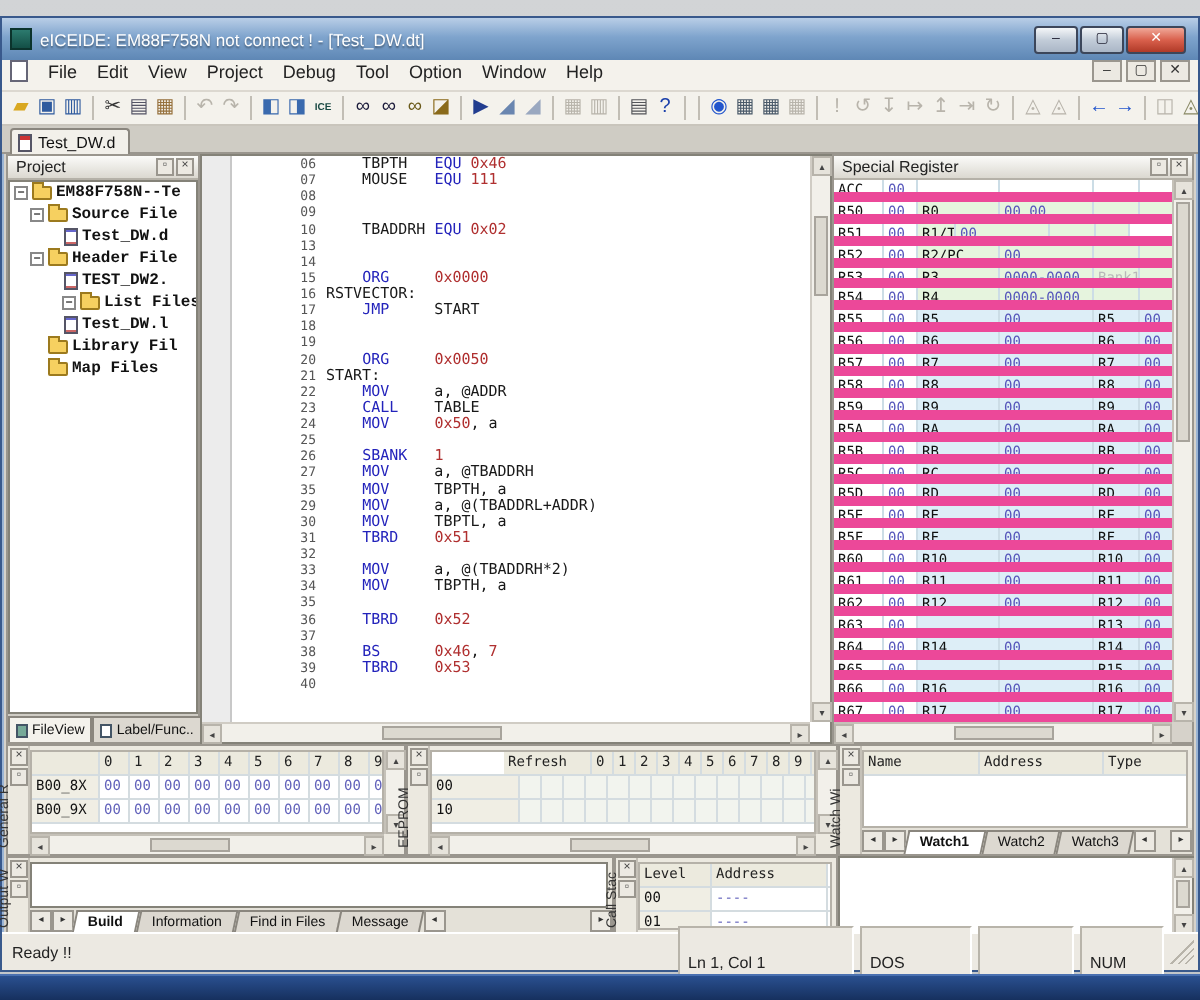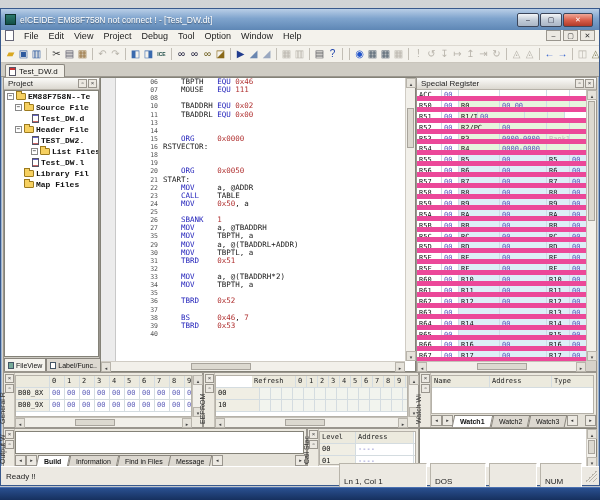--- a/index.html
+++ b/index.html
@@ -270,26 +270,27 @@
           </span>
         </div>
     </div>
 
     <div class="editor">
       <div class="gutterbg"></div>
       <div class="codewrap" id="codewrap">
           <div class="crow"><span class="ln">06</span><span class="ct"><span class="t">    TBPTH   </span><span class="k">EQU </span><span class="n">0x46</span></span></div>
           <div class="crow"><span class="ln">07</span><span class="ct"><span class="t">    MOUSE   </span><span class="k">EQU </span><span class="n">111</span></span></div>
           <div class="crow"><span class="ln">08</span><span class="ct"></span></div>
+          <div class="crow"><span class="ln">09</span><span class="ct"></span></div>
           <div class="crow"><span class="ln">10</span><span class="ct"><span class="t">    TBADDRH </span><span class="k">EQU </span><span class="n">0x02</span></span></div>
-          <div class="crow"><span class="ln">11</span><span class="ct"><span class="t">    TBADDRL </span><span class="k">EQU </span><span class="n">0x00</span></span></div>
           <div class="crow"><span class="ln">13</span><span class="ct"></span></div>
           <div class="crow"><span class="ln">14</span><span class="ct"></span></div>
           <div class="crow"><span class="ln">15</span><span class="ct"><span class="t">    </span><span class="k">ORG</span><span class="t">     </span><span class="n">0x0000</span></span></div>
           <div class="crow"><span class="ln">16</span><span class="ct"><span class="t">RSTVECTOR:</span></span></div>
+          <div class="crow"><span class="ln">17</span><span class="ct"><span class="t">    </span><span class="k">JMP</span><span class="t">     START</span></span></div>
           <div class="crow"><span class="ln">18</span><span class="ct"></span></div>
           <div class="crow"><span class="ln">19</span><span class="ct"></span></div>
           <div class="crow"><span class="ln">20</span><span class="ct"><span class="t">    </span><span class="k">ORG</span><span class="t">     </span><span class="n">0x0050</span></span></div>
           <div class="crow"><span class="ln">21</span><span class="ct"><span class="t">START:</span></span></div>
           <div class="crow"><span class="ln">22</span><span class="ct"><span class="t">    </span><span class="k">MOV</span><span class="t">     a, @ADDR</span></span></div>
           <div class="crow"><span class="ln">23</span><span class="ct"><span class="t">    </span><span class="k">CALL</span><span class="t">    TABLE</span></span></div>
           <div class="crow"><span class="ln">24</span><span class="ct"><span class="t">    </span><span class="k">MOV</span><span class="t">     </span><span class="n">0x50</span><span class="t">, a</span></span></div>
           <div class="crow"><span class="ln">25</span><span class="ct"></span></div>
           <div class="crow"><span class="ln">26</span><span class="ct"><span class="t">    </span><span class="k">SBANK</span><span class="t">   </span><span class="n">1</span></span></div>
           <div class="crow"><span class="ln">27</span><span class="ct"><span class="t">    </span><span class="k">MOV</span><span class="t">     a, @TBADDRH</span></span></div>

